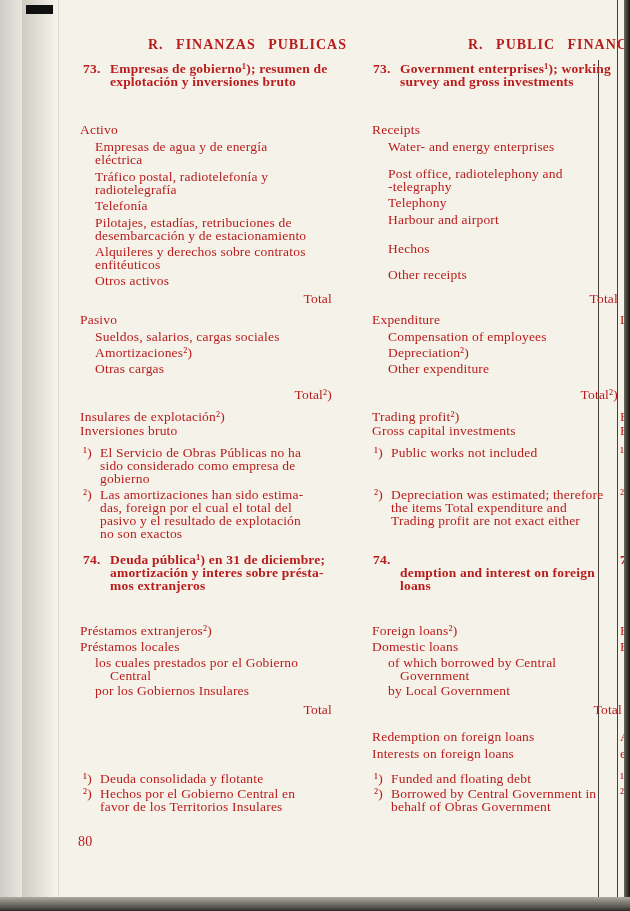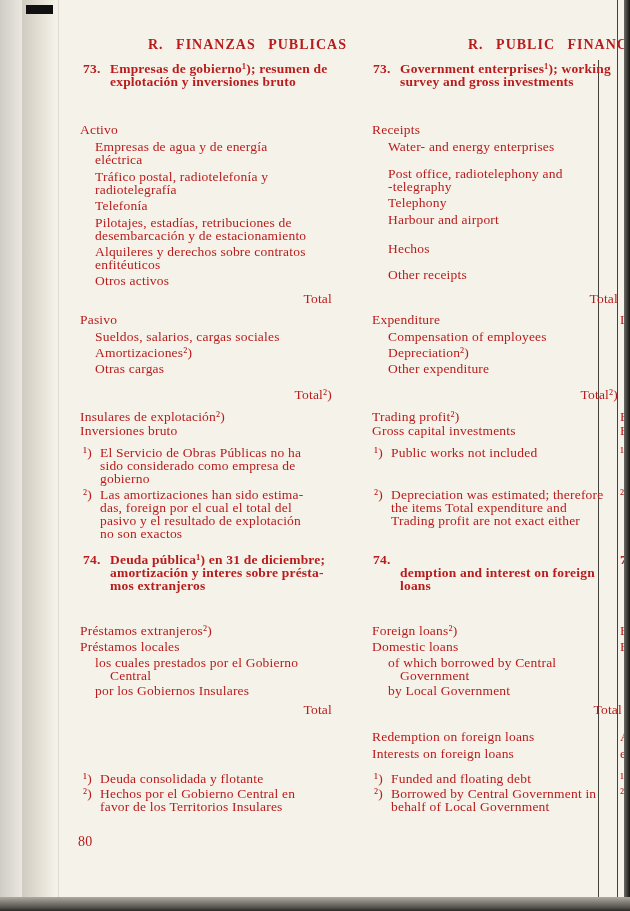--- a/index.html
+++ b/index.html
@@ -141,21 +141,21 @@
   <div class="t" style="left:388px;top:684px">by Local Government</div>
   <div class="t tr" style="left:510px;top:703px;width:112px">Total</div>
 
   <div class="t" style="left:372px;top:730px">Redemption on foreign loans</div>
   <div class="t" style="left:372px;top:747px">Interests on foreign loans</div>
 
   <div class="t" style="left:374px;top:772px">¹)</div>
   <div class="t" style="left:391px;top:772px">Funded and floating debt</div>
   <div class="t" style="left:374px;top:787px">²)</div>
   <div class="t" style="left:391px;top:787px">Borrowed by Central Government in</div>
-  <div class="t" style="left:391px;top:800px">behalf of Local Government</div>
+  <div class="t" style="left:391px;top:800px">behalf of Obras Government</div>
 
   <div class="frag" style="left:620px;top:313px">L</div>
   <div class="frag" style="left:620px;top:410px">Ex</div>
   <div class="frag" style="left:620px;top:424px">Bru</div>
   <div class="frag" style="left:620px;top:446px">¹)</div>
   <div class="frag" style="left:620px;top:488px">²)</div>
   <div class="frag b" style="left:620px;top:553px">74.</div>
   <div class="frag" style="left:620px;top:624px">Buite</div>
   <div class="frag" style="left:620px;top:640px">Binne</div>
   <div class="frag" style="left:620px;top:730px">Aflos</div>

